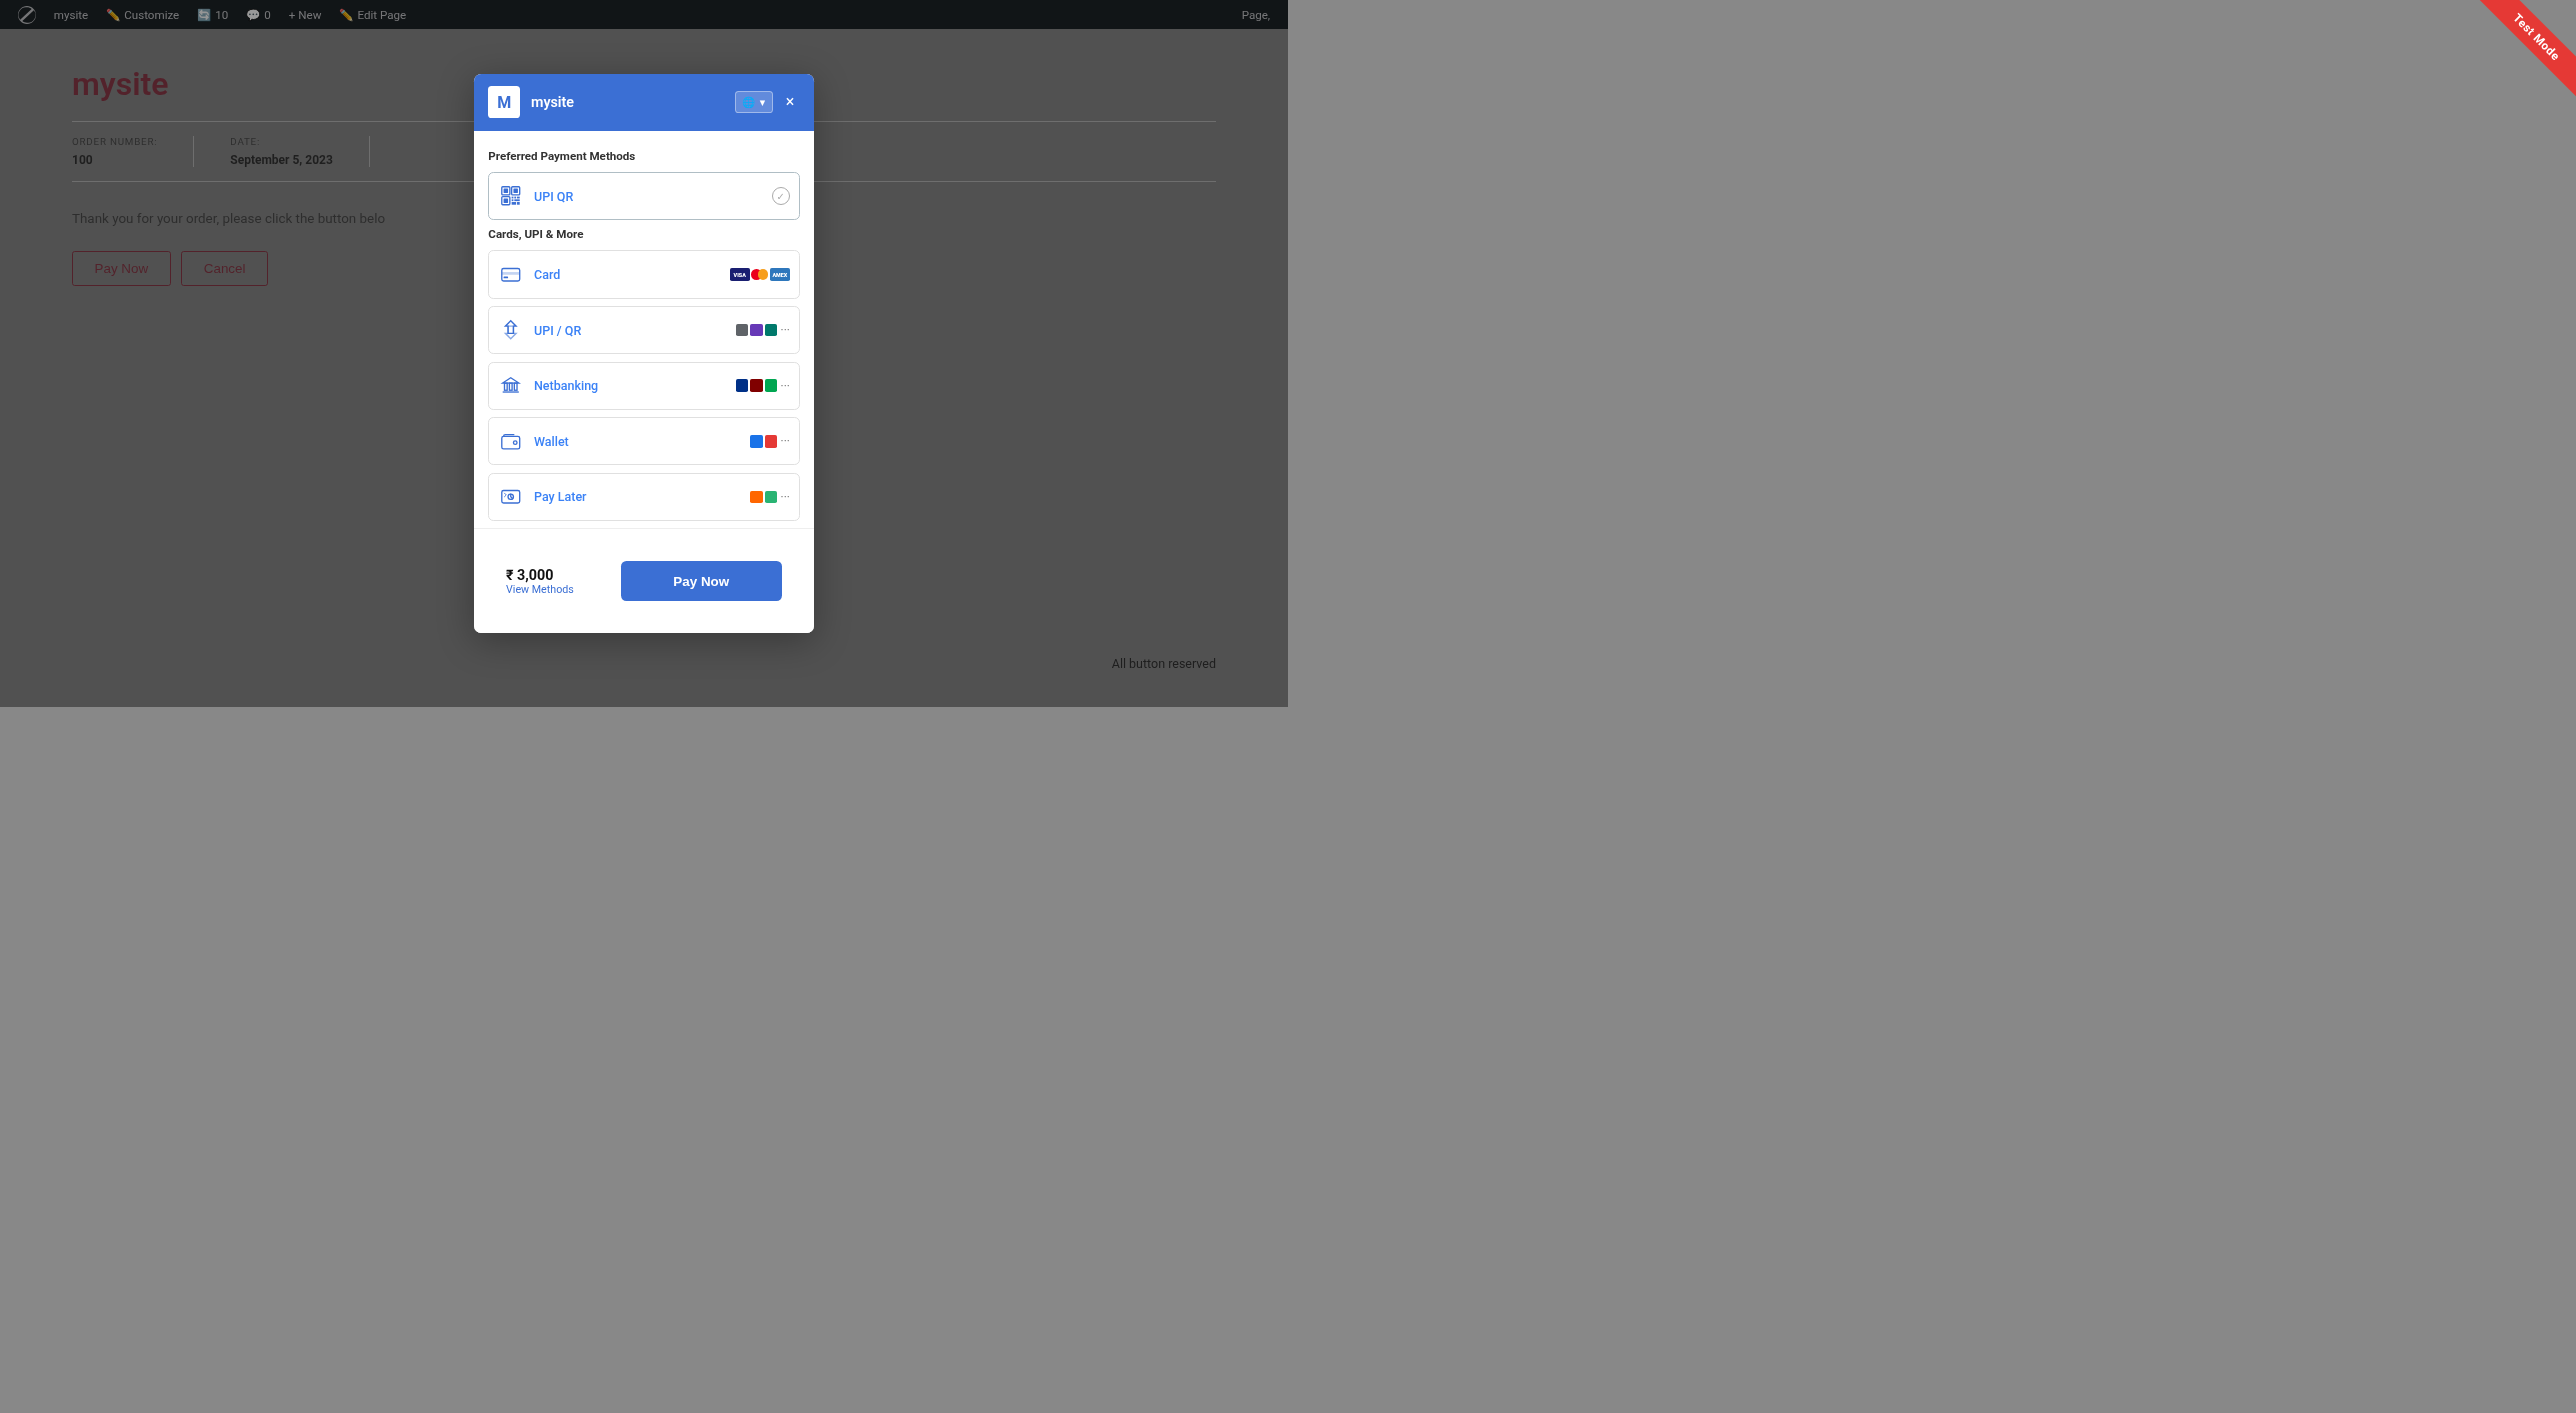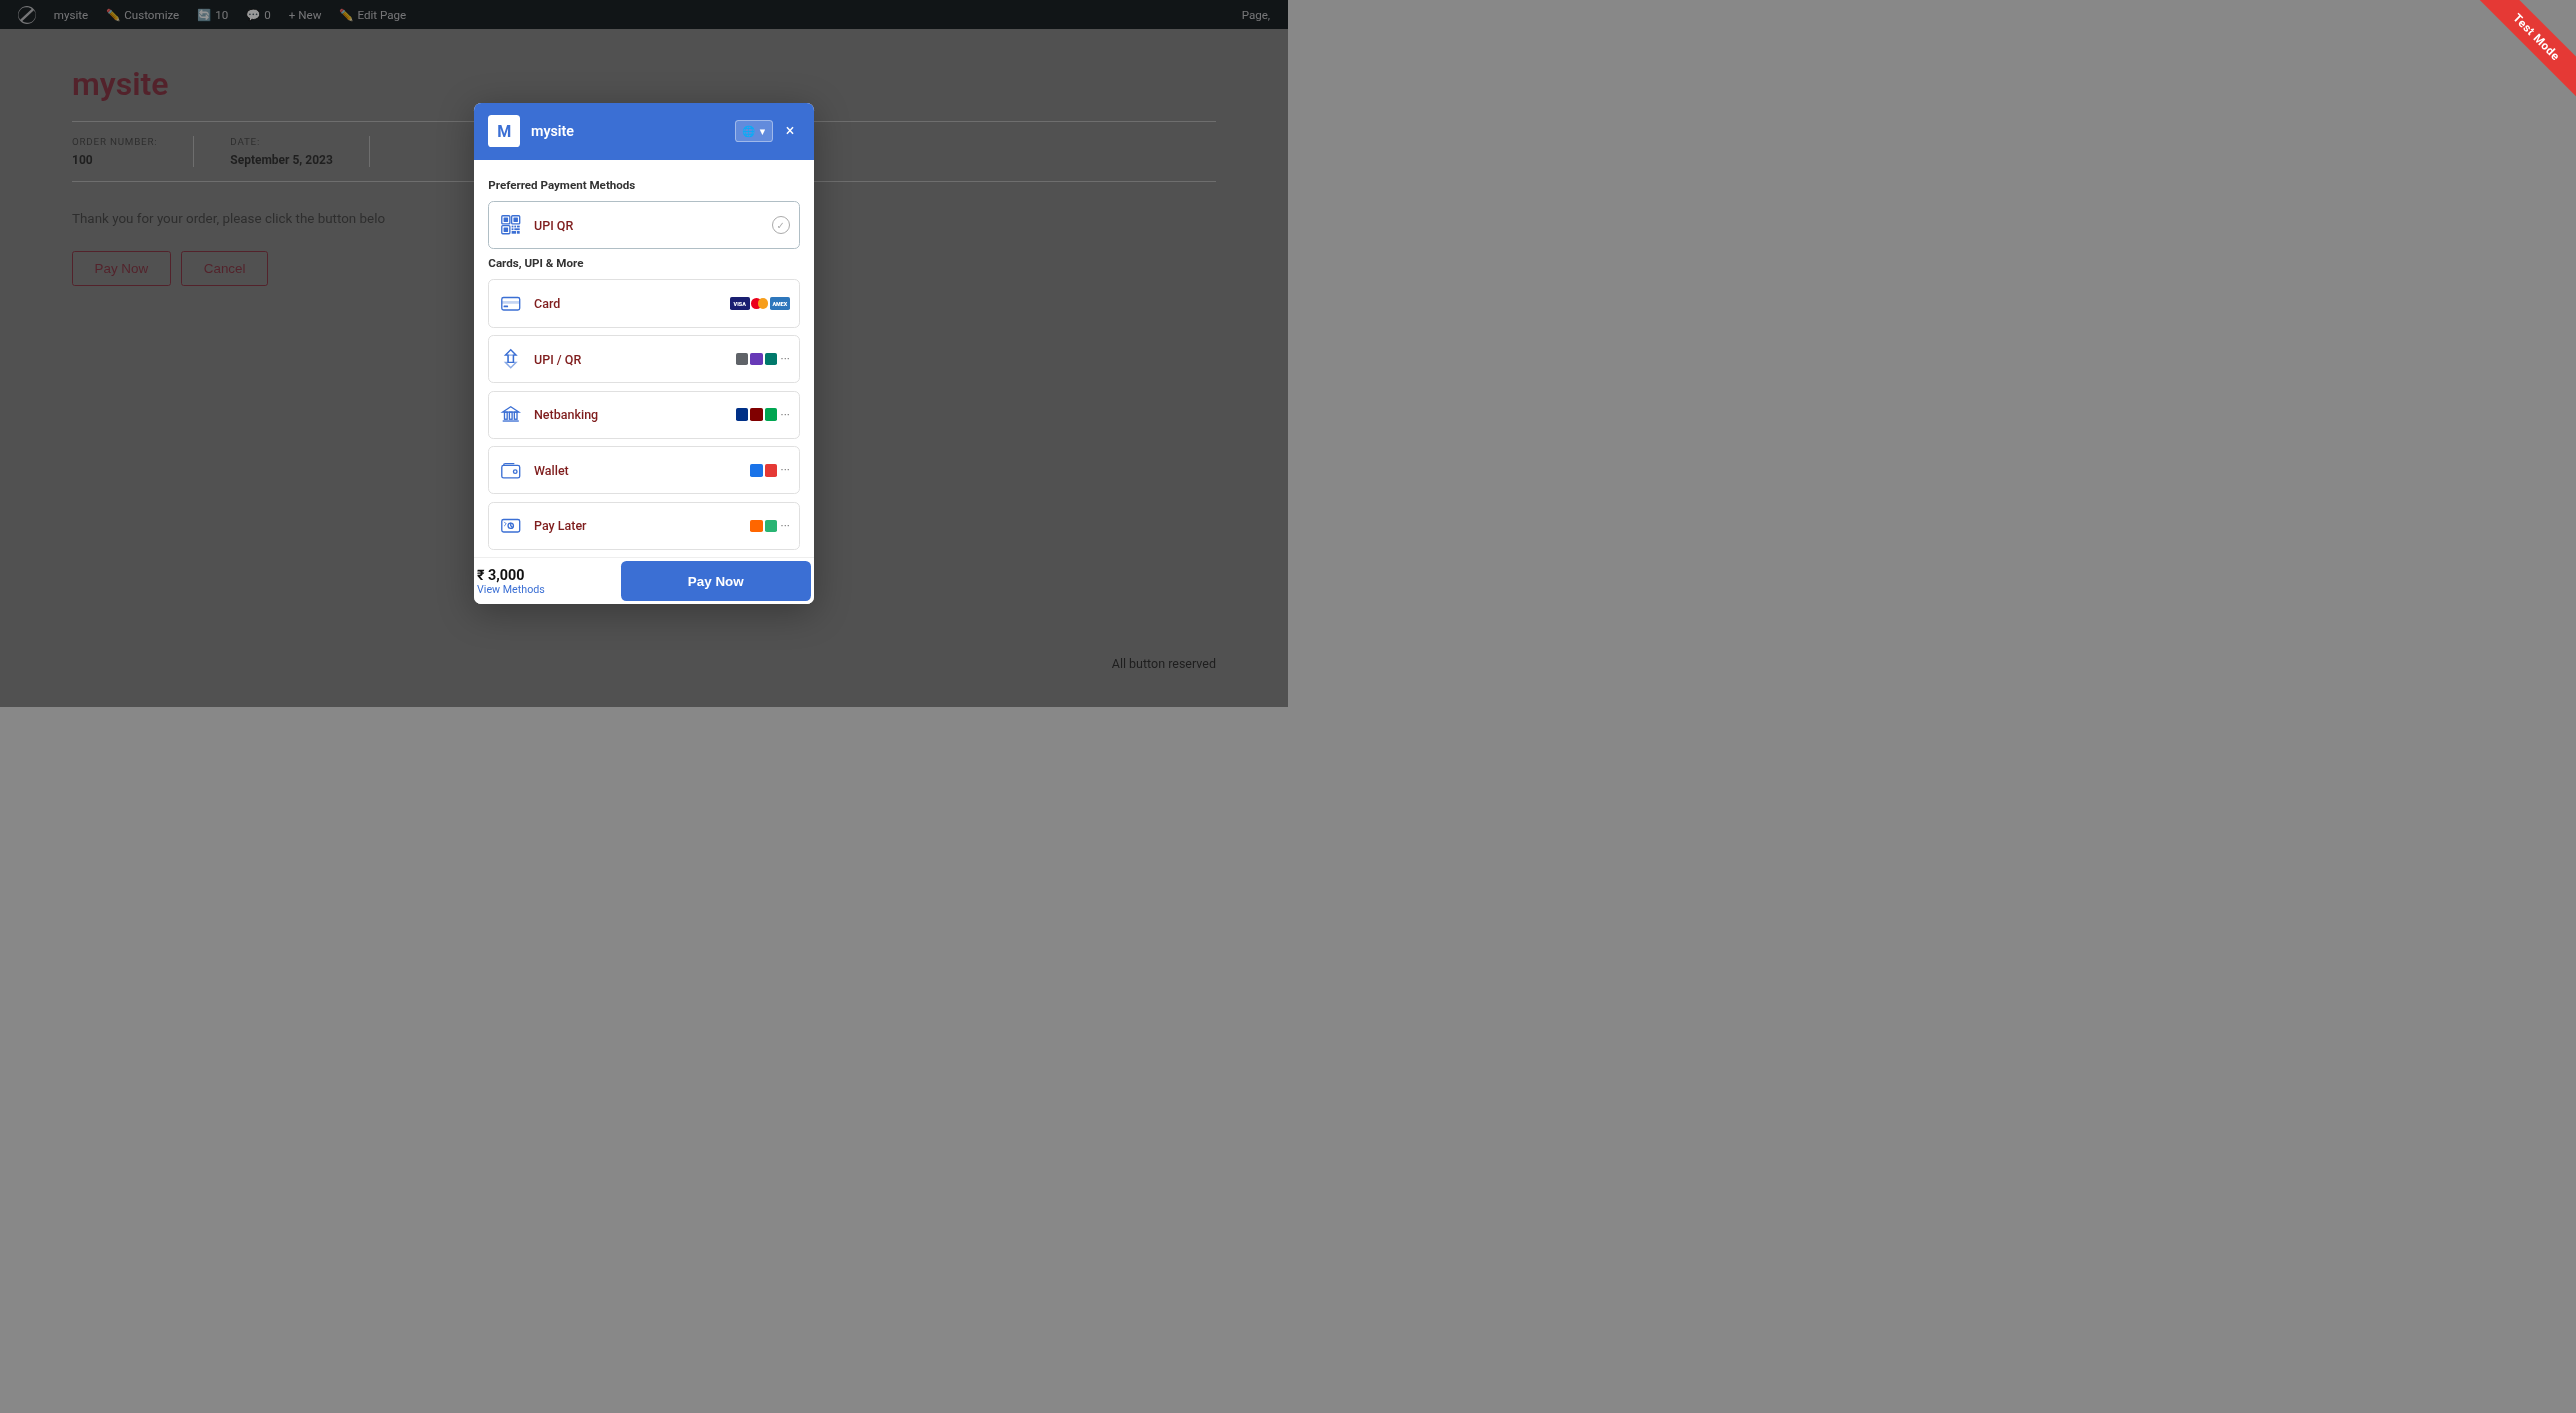--- a/index.html
+++ b/index.html
@@ -264,21 +264,21 @@
       height: 25px;
       flex-shrink: 0;
       display: flex;
       align-items: center;
       justify-content: center;
     }
 
     .option-label {
       flex: 1;
       font-size: 12.5px;
-      color: #7f1d1d;
+      color: #3b82f6;
       font-weight: 500;
     }
 
     .check-icon {
       width: 18px;
       height: 18px;
       border: 1.3px solid #aaa;
       border-radius: 50%;
       display: flex;
       align-items: center;
@@ -286,21 +286,21 @@
       color: #aaa;
       font-size: 9.8px;
     }
 
     .section-divider {
       margin: 3.6px 0 9px;
     }
 
     .modal-footer {
       margin-top: 7.2px;
-      padding: 3px;
+      padding: 32px;
       border-top: 0.9px solid #eee;
       display: flex;
       align-items: center;
       gap: 25px;
       background: #fff;
     }
     .amount-info { flex: 1; }
     .amount-value {
       font-size: 14.3px;
       font-weight: 700;

